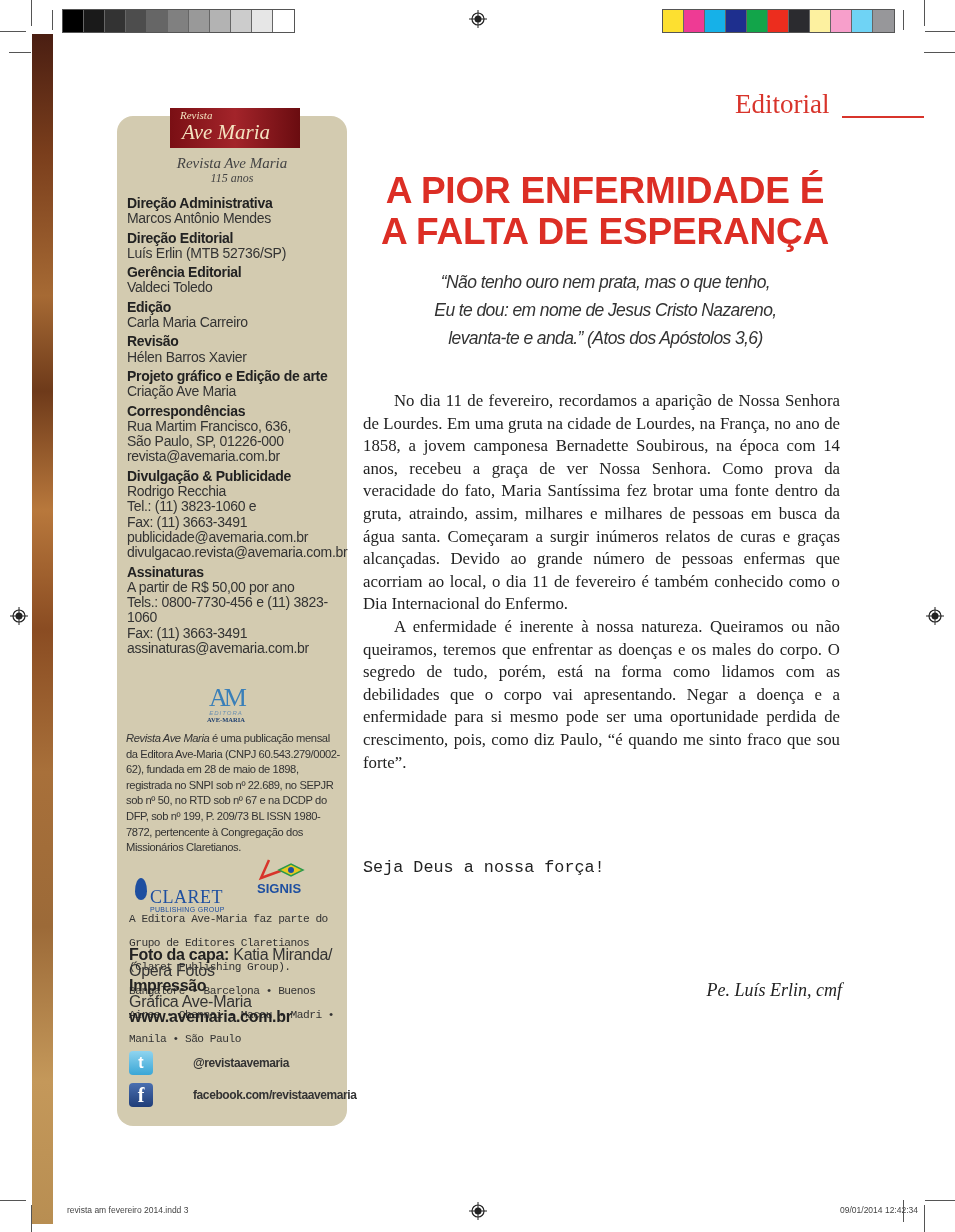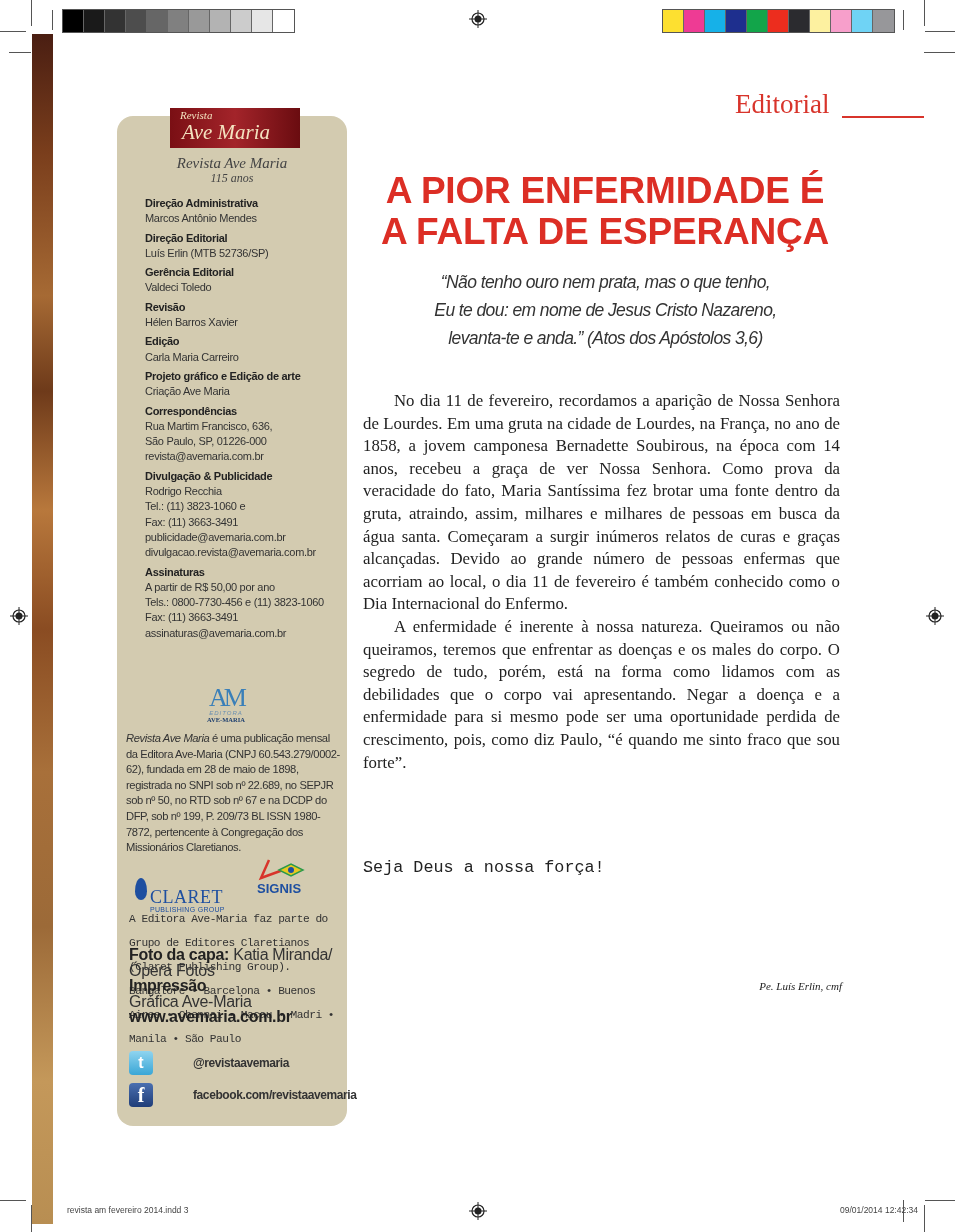--- a/index.html
+++ b/index.html
@@ -32,21 +32,21 @@
   }
   .logo-box .small { font-size: 11px; line-height: 11px; display: block; padding-top: 2px; }
   .logo-box .big { font-size: 21px; line-height: 22px; display: block; padding-left: 2px; }
   .sb-title {
     position: absolute; left: 117px; top: 155px; width: 230px; text-align: center;
     font-family: "Liberation Serif", serif; font-style: italic; color: #444;
   }
   .sb-title .t1 { font-size: 15px; line-height: 17px; display: block; }
   .sb-title .t2 { font-size: 12px; line-height: 13px; display: block; }
 
-  .sb-content { position: absolute; left: 127px; top: 196px; width: 215px; font-size: 11px; line-height: 15.3px; color: #333; letter-spacing: -0.3px; margin-left: 18px; }
+  .sb-content { position: absolute; left: 127px; top: 196px; width: 215px; font-size: 14px; line-height: 15.3px; color: #333; letter-spacing: -0.3px; }
   .sb-block { margin-bottom: 4px; }
   .sb-block .h { font-weight: bold; color: #222; }
   .sb-block .v { display: block; }
 
   .am-logo { position: absolute; left: 195px; top: 686px; width: 62px; text-align: center; }
   .am-logo .mark { font-family: "Liberation Serif", serif; font-size: 26px; line-height: 24px; font-weight: normal; color: #3a7fb8; letter-spacing: -4px; }
   .am-logo .ed { font-size: 6px; color: #6a8fb0; letter-spacing: 1px; font-style: italic; display: block; }
   .am-logo .nm { font-size: 6.5px; color: #1e3f6e; font-weight: bold; display: block; font-family: "Liberation Serif", serif; }
 
   .legal { position: absolute; left: 126px; top: 731px; width: 216px; font-size: 11.2px; line-height: 15.6px; color: #333; letter-spacing: -0.4px; }
@@ -72,21 +72,21 @@
   
   .section-label { position: absolute; left: 735px; top: 89px; font-family: "Liberation Serif", serif; font-size: 27px; color: #d8342b; }
   .section-line { position: absolute; left: 842px; top: 116px; width: 82px; height: 2px; background: #d8342b; }
 
   .headline { position: absolute; left: 370px; top: 170px; width: 470px; text-align: center; font-family: "Liberation Sans", sans-serif; font-weight: bold; font-size: 37px; line-height: 41px; color: #dc2e25; letter-spacing: -0.2px; }
   .quote { position: absolute; left: 378px; top: 268px; width: 455px; text-align: center; font-family: "Liberation Sans", sans-serif; font-style: italic; font-size: 17.5px; line-height: 28px; color: #333; letter-spacing: -0.6px; }
 
   .body-text { position: absolute; left: 363px; top: 390px; width: 477px; font-family: "Liberation Serif", serif; font-size: 16.8px; line-height: 22.6px; color: #222; text-align: justify; }
   .body-text p { text-indent: 31px; }
   .closing { position: absolute; left: 363px; top: 858px; font-family: Liberation Mono, monospace; font-size: 16.8px; color: #222; }
-  .signature { position: absolute; left: 700px; top: 980px; width: 142px; text-align: right; font-family: "Liberation Serif", serif; font-style: italic; font-size: 11px; color: #222; }
+  .signature { position: absolute; left: 700px; top: 980px; width: 142px; text-align: right; font-family: "Liberation Serif", serif; font-style: italic; font-size: 18px; color: #222; }
 
   .slug-left { position: absolute; left: 67px; top: 1205px; font-size: 8.5px; color: #444; }
   .slug-right { position: absolute; left: 808px; top: 1205px; font-size: 8.5px; color: #444; padding-left: 32px; }
 </style>
 </head>
 <body>
 
 <div class="crop" style="left:0;top:31px;width:26px;height:1px;"></div>
 <div class="crop" style="left:31px;top:0;width:1px;height:26px;"></div>
 <div class="crop" style="left:9px;top:52px;width:22px;height:1px;"></div>
@@ -164,22 +164,22 @@
 
 <div class="sb-title">
   <span class="t1">Revista Ave Maria</span>
   <span class="t2">115 anos</span>
 </div>
 
 <div class="sb-content" id="sb-content">
     <div class="sb-block"><span class="h">Direção Administrativa</span><span class="v">Marcos Antônio Mendes</span></div>
     <div class="sb-block"><span class="h">Direção Editorial</span><span class="v">Luís Erlin (MTB 52736/SP)</span></div>
     <div class="sb-block"><span class="h">Gerência Editorial</span><span class="v">Valdeci Toledo</span></div>
+    <div class="sb-block"><span class="h">Edição</span><span class="v">Carla Maria Carreiro</span></div>
     <div class="sb-block"><span class="h">Revisão</span><span class="v">Hélen Barros Xavier</span></div>
-    <div class="sb-block"><span class="h">Edição</span><span class="v">Carla Maria Carreiro</span></div>
     <div class="sb-block"><span class="h">Projeto gráfico e Edição de arte</span><span class="v">Criação Ave Maria</span></div>
     <div class="sb-block"><span class="h">Correspondências</span><span class="v">Rua Martim Francisco, 636,</span><span class="v">São Paulo, SP, 01226-000</span><span class="v">revista@avemaria.com.br</span></div>
     <div class="sb-block"><span class="h">Divulgação &amp; Publicidade</span><span class="v">Rodrigo Recchia</span><span class="v">Tel.: (11) 3823-1060 e</span><span class="v">Fax: (11) 3663-3491</span><span class="v">publicidade@avemaria.com.br</span><span class="v">divulgacao.revista@avemaria.com.br</span></div>
     <div class="sb-block"><span class="h">Assinaturas</span><span class="v">A partir de R$ 50,00 por ano</span><span class="v">Tels.: 0800-7730-456 e (11) 3823-1060</span><span class="v">Fax: (11) 3663-3491</span><span class="v">assinaturas@avemaria.com.br</span></div>
   </div>
 
 <div class="am-logo">
   <div class="mark">AM</div>
   <span class="ed">EDITORA</span>
   <span class="nm">AVE-MARIA</span>

